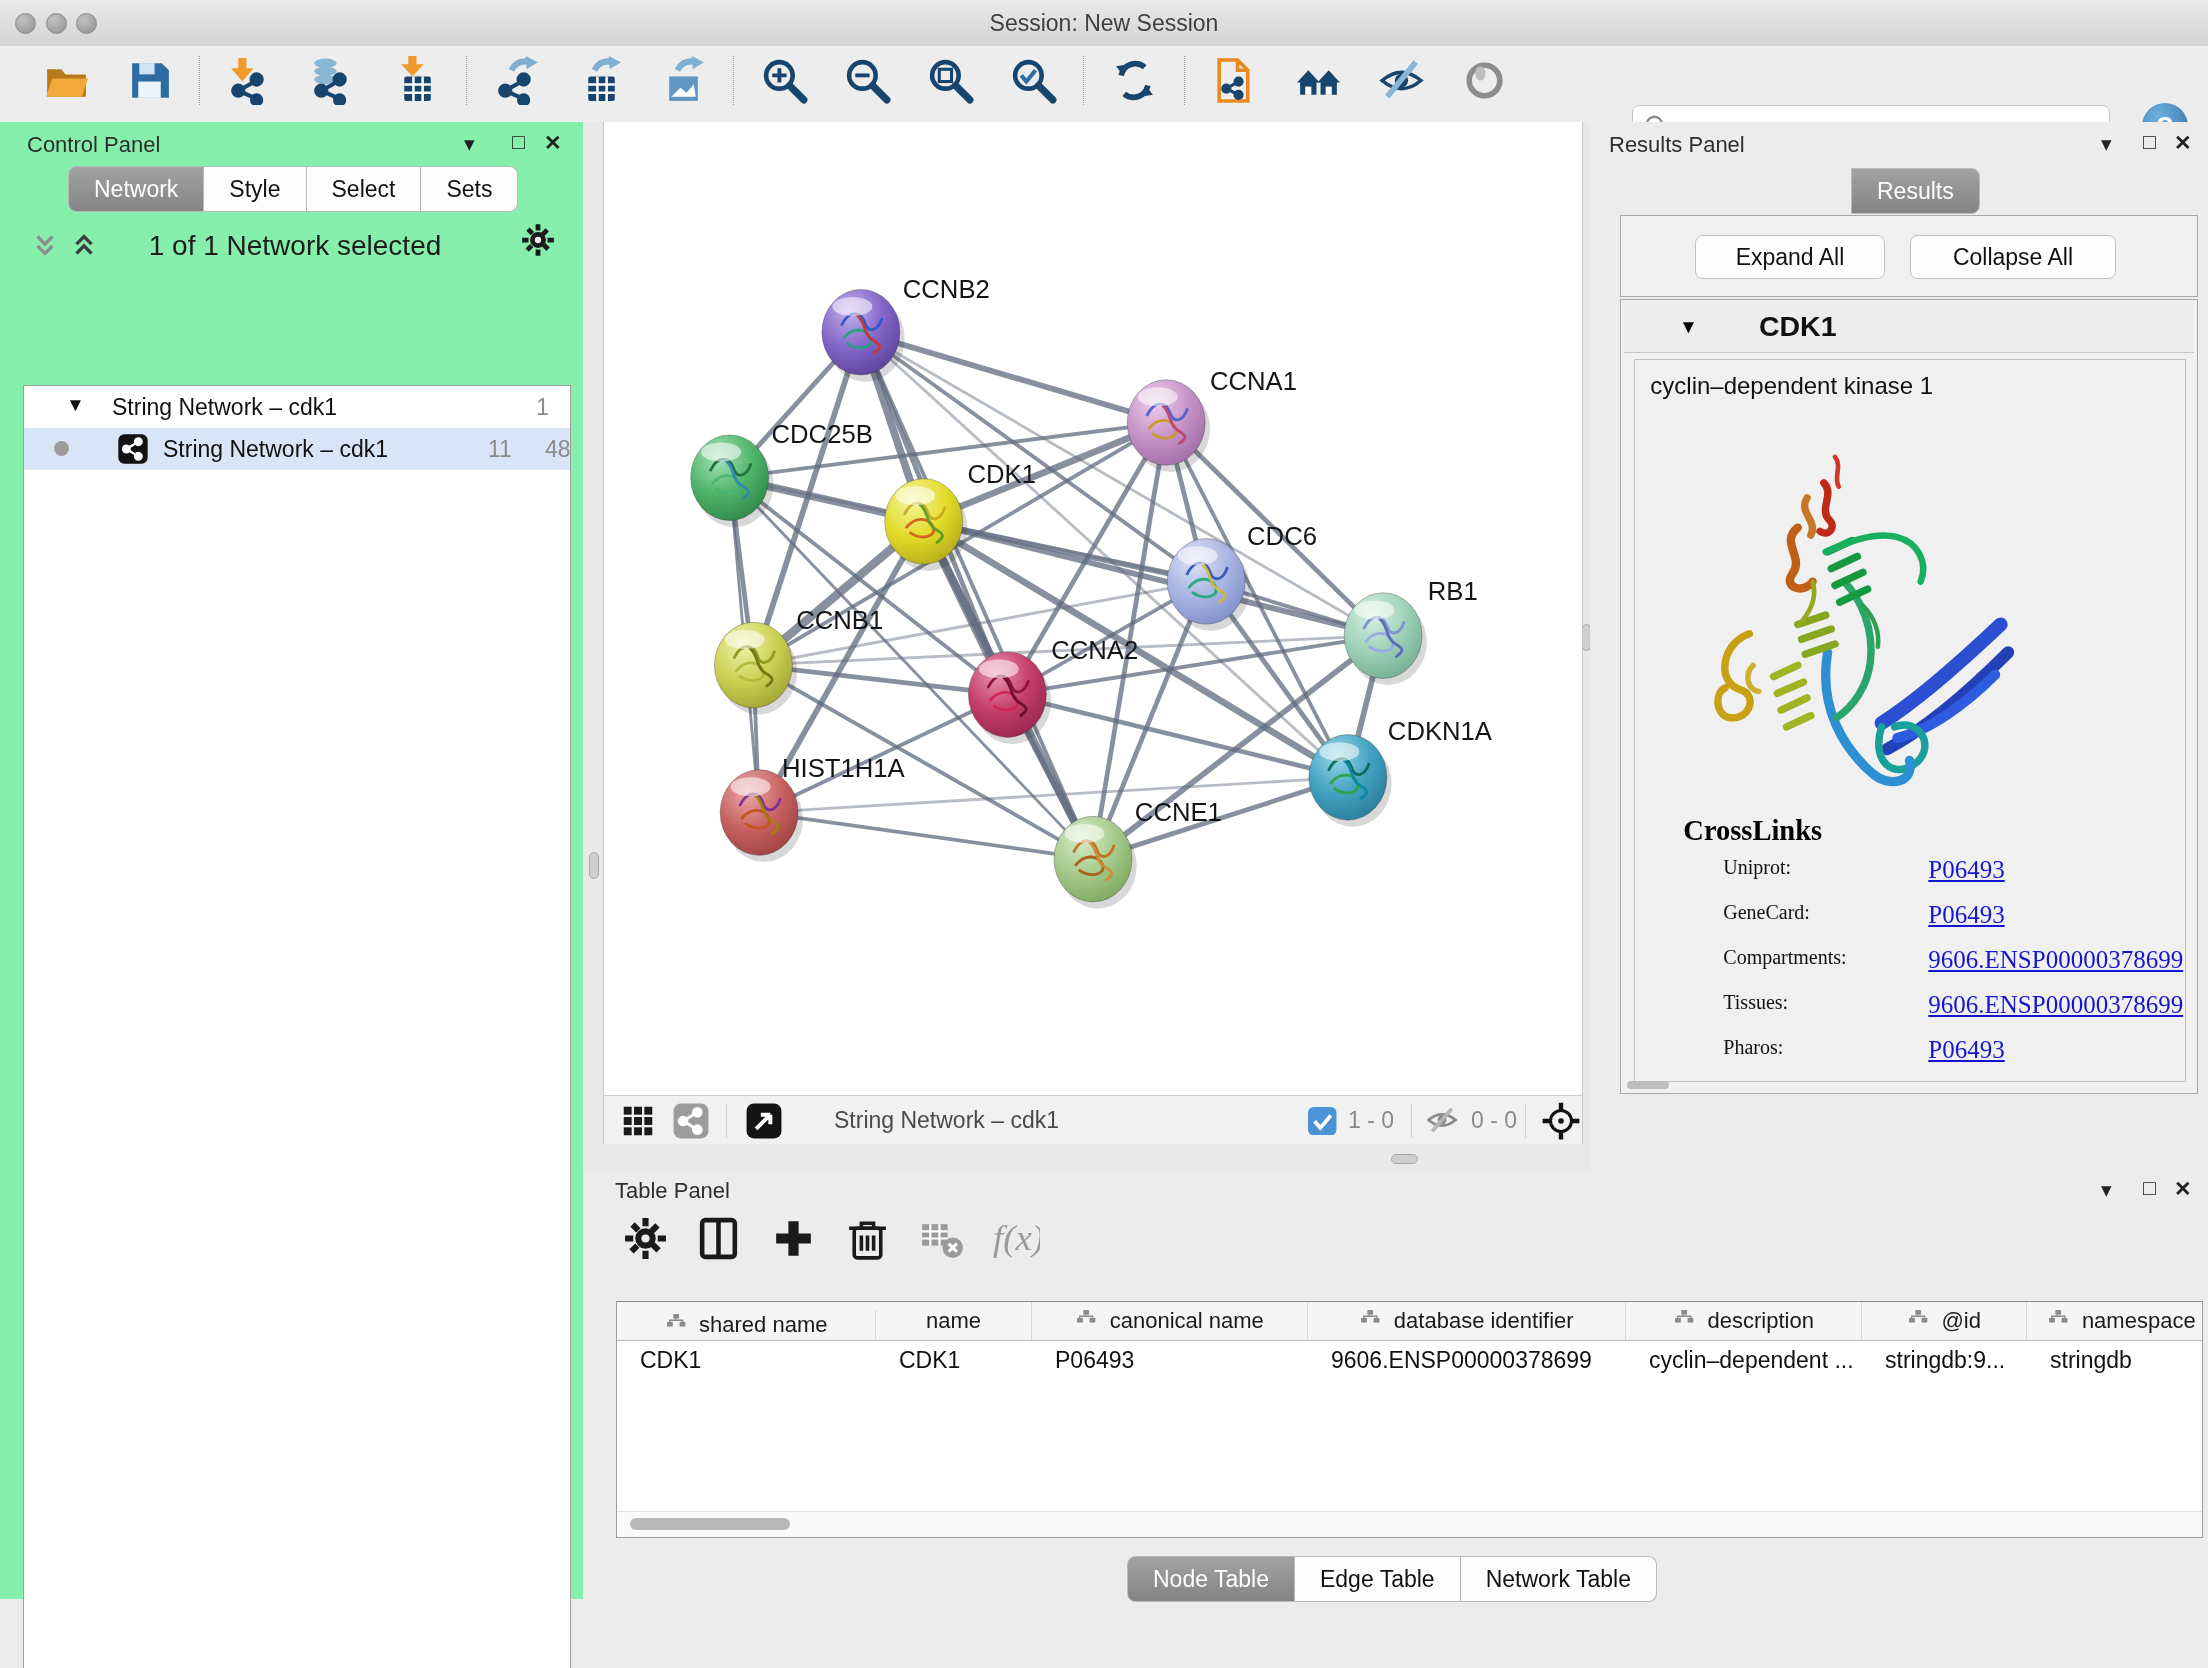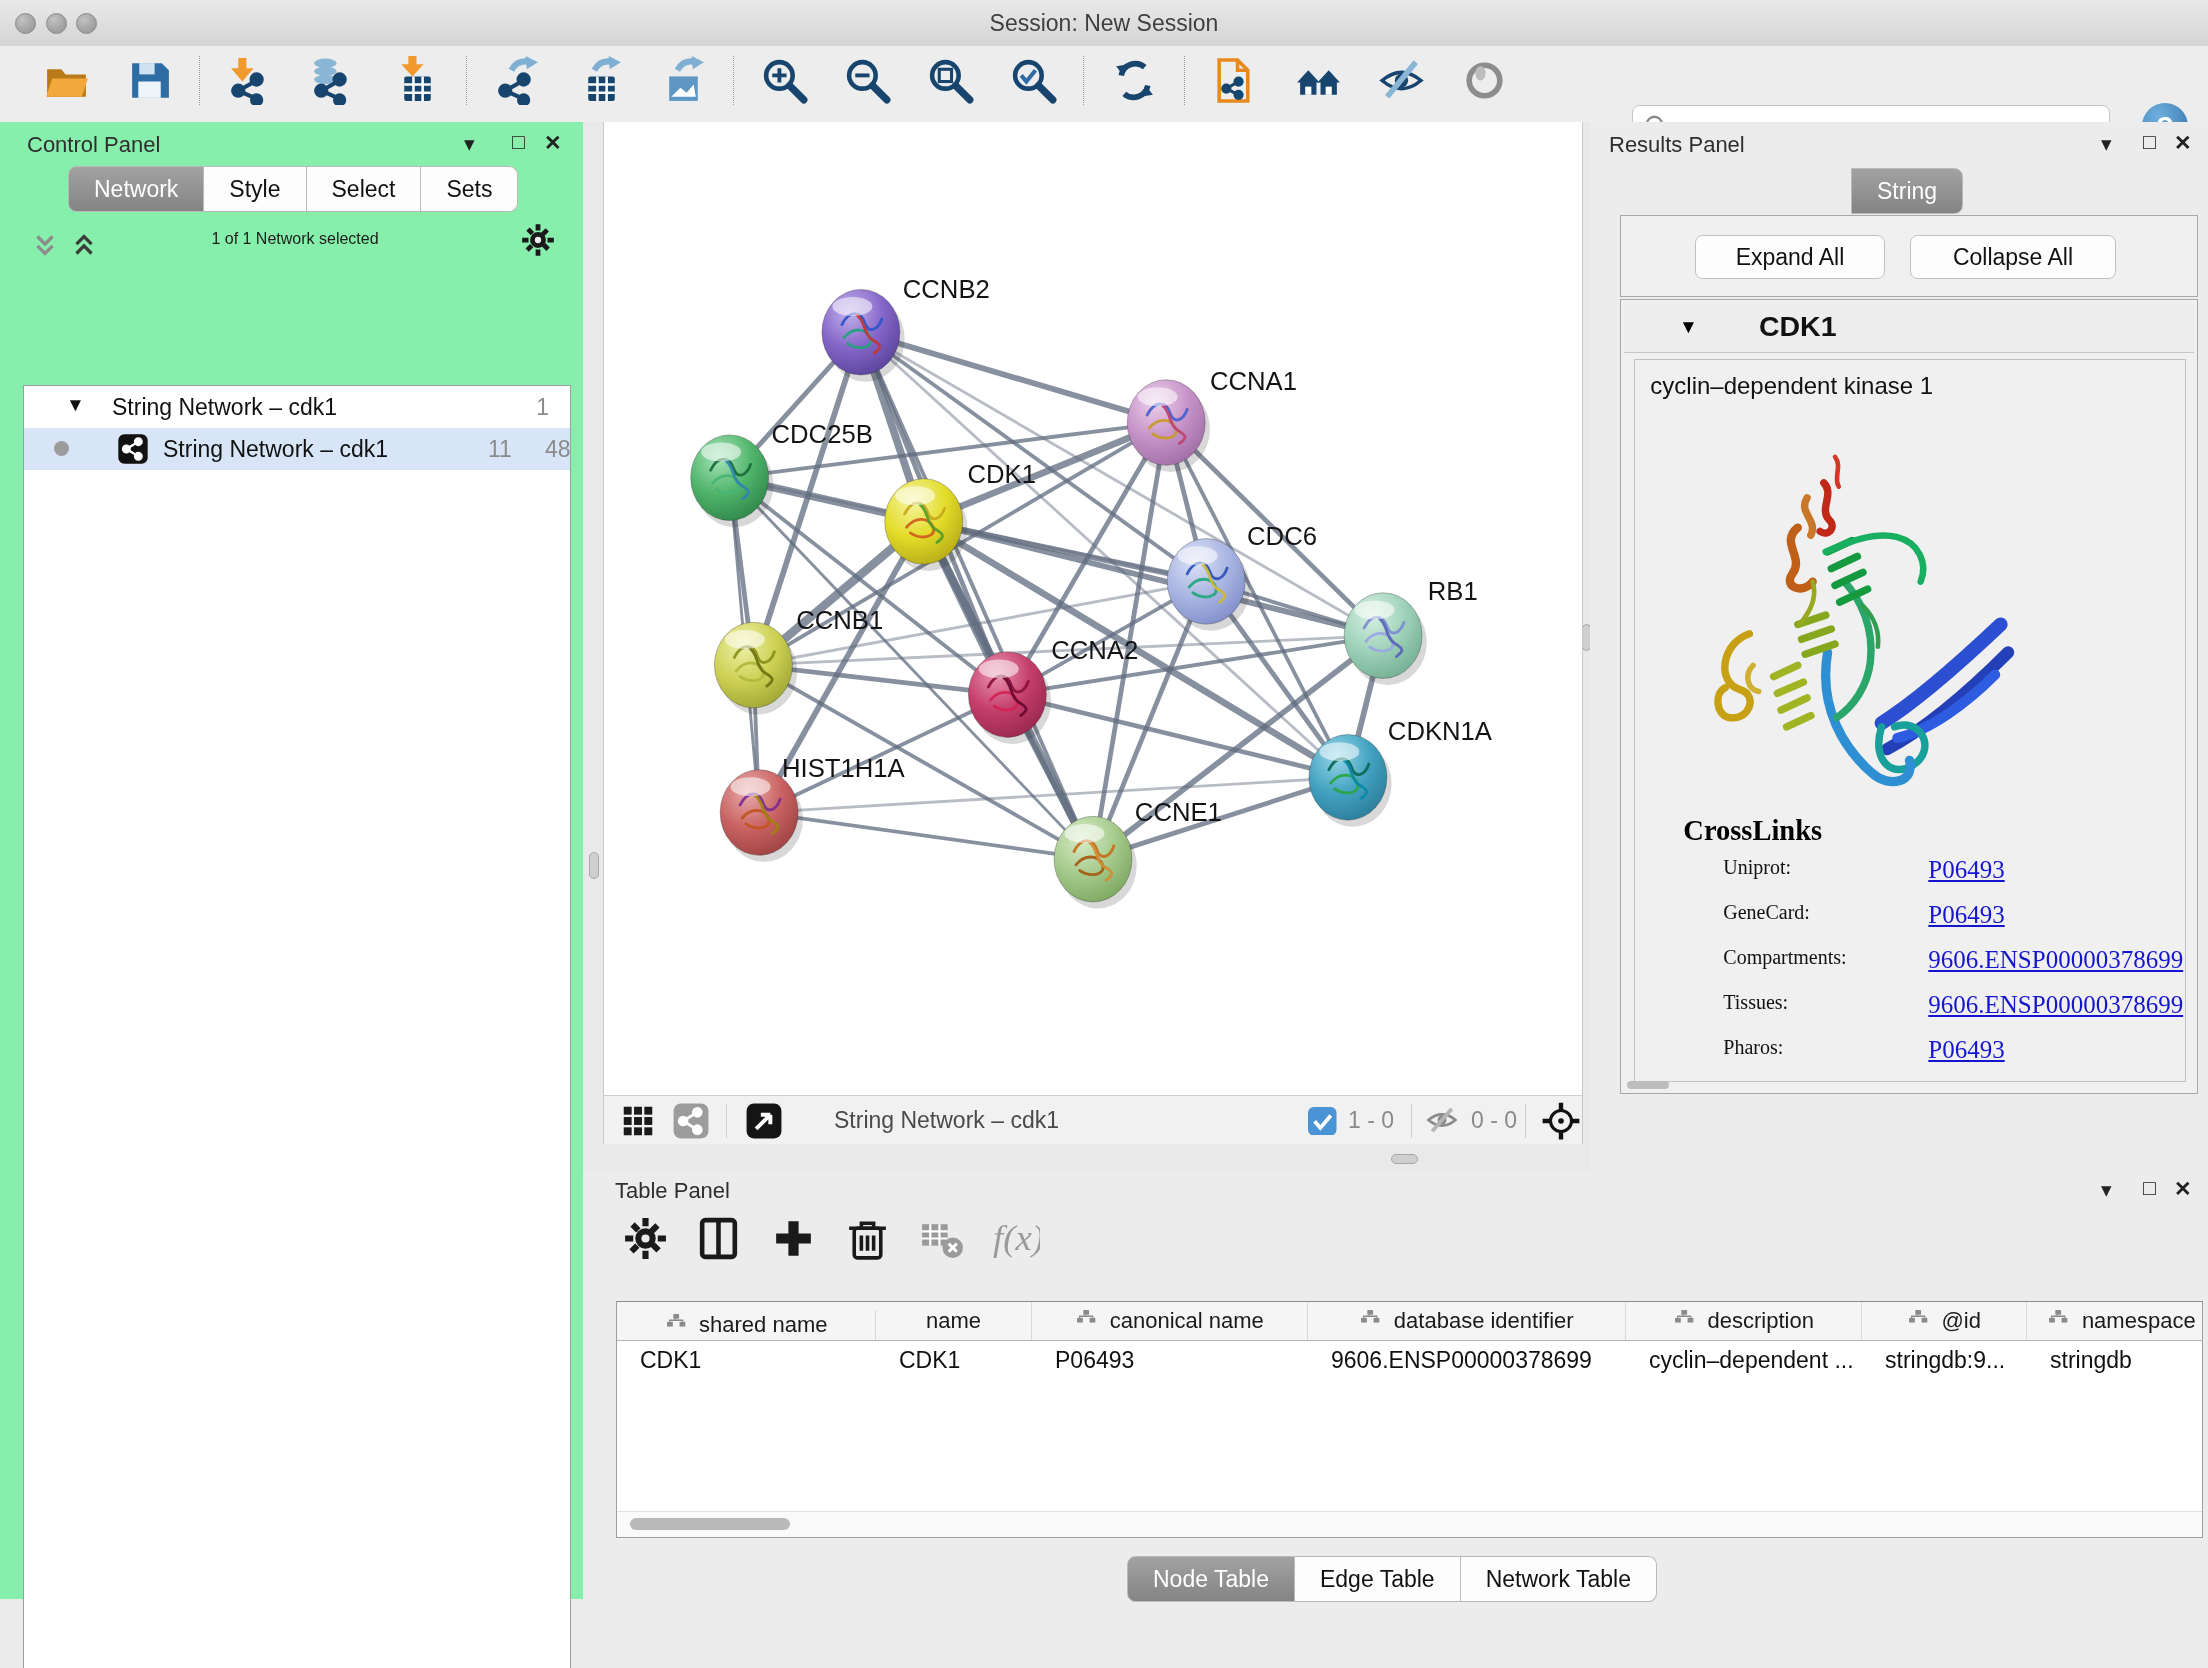--- a/index.html
+++ b/index.html
@@ -277,21 +277,21 @@
     <span class="abs" style="left:28.5px;top:107px">
       <svg width="32" height="32" viewBox="0 0 34 34">
           <path d="M9 8 l8 8 8-8 M9 18 l8 8 8-8" stroke="#8c8c8c" stroke-width="3.5" fill="none"></path>
         </svg>
       </span>
     <span class="abs" style="left:68px;top:107px">
       <svg width="32" height="32" viewBox="0 0 34 34">
           <path d="M9 26 l8-8 8 8 M9 16 l8-8 8 8" stroke="#3c3c3c" stroke-width="3.5" fill="none"></path>
         </svg>
       </span>
-    <span class="abs" style="left:124px;top:108px;width:342px;text-align:center;font-size:16px;color:#1c1c1c">1 of 1 Network selected</span>
+    <span class="abs" style="left:124px;top:108px;width:342px;text-align:center;font-size:28px;color:#1c1c1c">1 of 1 Network selected</span>
     <span class="abs tt-ic" style="left:519px;top:99px;width:38px;height:38px">
         <svg viewBox="0 0 48 48" width="38" height="38">
           <g fill="#1a1a1a">
             <circle cx="24" cy="24" r="10"></circle>
             <path d="M21 4h6v8h-6zM21 36h6v8h-6zM4 21h8v6H4zM36 21h8v6h-8zM9.2 12.4l4.2-4.2 5.7 5.7-4.2 4.2zM29 32.1l4.2-4.2 5.7 5.7-4.2 4.2zM12.4 38.8l-4.2-4.2 5.7-5.7 4.2 4.2zM32.1 19l-4.2-4.2 5.7-5.7 4.2 4.2z"></path>
             <circle cx="24" cy="24" r="4" fill="#ececec"></circle>
           </g>
         </svg>
       </span>
 
@@ -603,21 +603,21 @@
   <div class="abs divider" style="left:583px;top:1144px;width:1007px;height:27.6px">
     <div class="handle" style="position:absolute;left:808px;top:9.5px;width:25px;height:8.6px"></div>
   </div>
 
   <div class="abs" id="resultspanel">
     <span class="abs panel-title" style="left:19px;top:9.5px">Results Panel</span>
     <span class="abs ph-ic" style="left:511px;top:9.5px">▾</span>
     <span class="abs ph-ic" style="left:553px;top:7.6px">□</span>
     <span class="abs ph-ic" style="left:584px;top:8.6px;font-weight:bold">✕</span>
     <div class="abs seg-wrap" style="left:261px;top:46px">
-      <span class="seg seg-sel">String</span>
+      <span class="seg seg-sel">Results</span>
     </div>
     <div class="rbox" style="left:30px;top:93px;width:576px;height:80px">
       <span class="btn abs" style="left:74px;top:19px;width:188px;height:42px;line-height:42px">Expand All</span>
       <span class="btn abs" style="left:289px;top:19px;width:204px;height:42px;line-height:42px">Collapse All</span>
     </div>
     <div class="rbox" style="left:30px;top:177px;width:576px;height:793px">
       <div style="position:absolute;left:2.9px;top:2.9px;right:2.9px;height:49px;background:#ededed;border-bottom:1px solid #c6c6c6">
         <span style="position:absolute;left:55px;top:13.3px;font-size:19px">▼</span>
         <span style="position:absolute;left:135px;top:7.6px;font-size:28.5px;font-weight:bold;color:#111">CDK1</span>
       </div>

